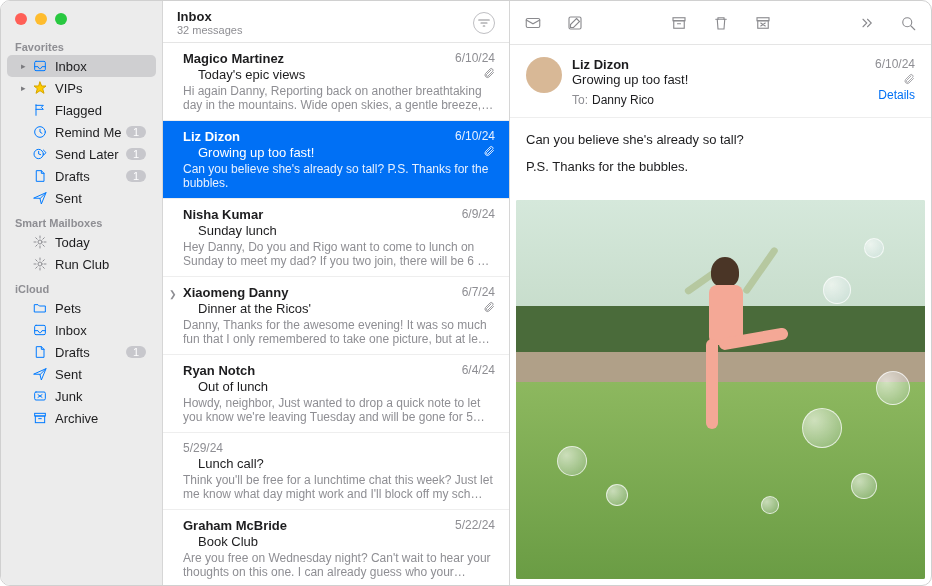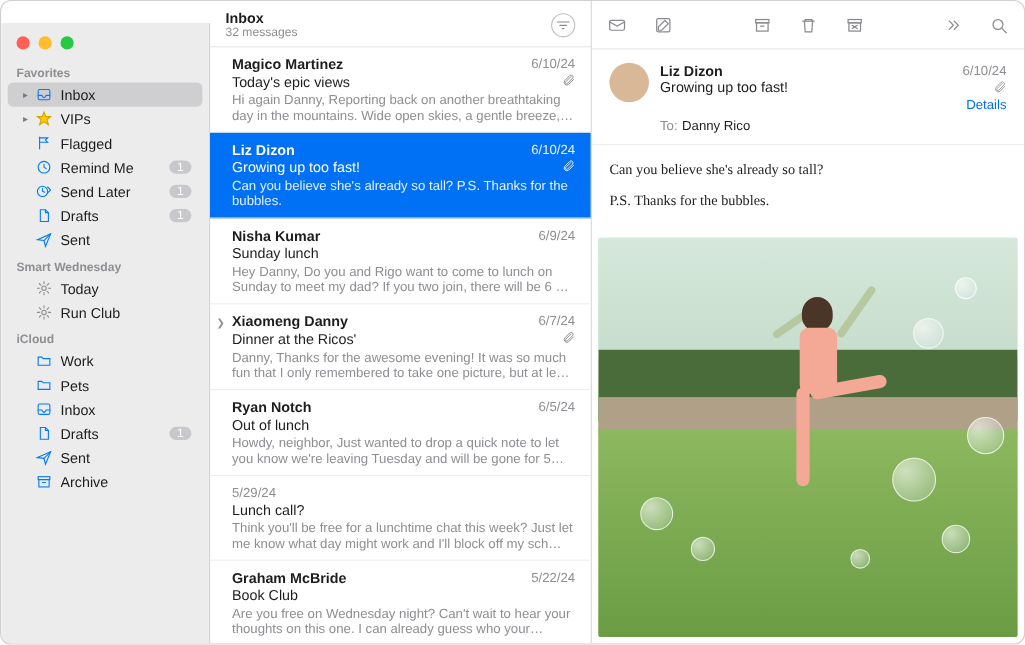--- a/index.html
+++ b/index.html
@@ -1,20 +1,20 @@
 <!DOCTYPE html>
 <html><head>
 <meta charset="utf-8">
 <style>
   * { box-sizing: border-box; margin: 0; padding: 0; }
   body { font-family: -apple-system, "Helvetica Neue", Arial, sans-serif; font-size: 13px; color: #1d1d1f; background: #fff; width: 932px; height: 586px; overflow: hidden; border-radius: 10px; border: 1px solid #d0d0d0; }
   .app { display: flex; height: 100%; }
 
   
-  .sidebar { width: 190px; background: #ececec; border-right: 1px solid #d6d6d6; display: flex; flex-direction: column; overflow-y: auto; margin-top: 20px; }
+  .sidebar { width: 162px; background: #ececec; border-right: 1px solid #d6d6d6; display: flex; flex-direction: column; overflow-y: auto; }
   .traffic { display: flex; gap: 8px; padding: 12px 14px 8px; }
   .dot { width: 12px; height: 12px; border-radius: 50%; }
   .dot.red { background: #ff5f57; } .dot.yellow { background: #febc2e; } .dot.green { background: #28c840; }
   .section-label { font-size: 11px; color: #8e8e93; font-weight: 600; padding: 8px 14px 2px; }
   .side-list { list-style: none; }
   .side-item { display: flex; align-items: center; padding: 3px 10px 3px 14px; cursor: default; border-radius: 5px; margin: 0 6px; }
   .side-item.selected { background: #cfcfd1; }
   .side-item .disclose { width: 10px; color: #7a7a7e; font-size: 9px; margin-right: 0; visibility: hidden; }
   .side-item.has-disclose .disclose { visibility: visible; }
   .side-item .ic { width: 18px; margin-right: 6px; display: flex; align-items: center; justify-content: center; }
@@ -34,46 +34,46 @@
   .msglist-header .sub { font-size: 11px; color: #8e8e93; }
   .msglist-header .filterbtn { width: 22px; height: 22px; border: 1px solid #bfbfc3; border-radius: 50%; display: flex; align-items: center; justify-content: center; }
   .msgs { overflow-y: auto; flex: 1; }
   .msg { padding: 8px 14px 8px 20px; border-bottom: 1px solid #eeeeee; position: relative; }
   .msg.selected { background: #0070f5; color: #fff; }
   .msg .row1 { display: flex; }
   .msg .sender { font-weight: 700; flex: 1; }
   .msg .date { font-size: 12px; color: #8e8e93; }
   .msg.selected .date { color: #e6f0ff; }
   .msg .subject { font-weight: 400; margin-top: 1px; }
-  .msg .attachrow { display: flex; align-items: center; }
+  .msg .attachrow { display: flex; align-items: center; margin-left: 15px; }
   .msg .attachrow .subject { flex: 1; }
   .msg .clip { color: #8e8e93; font-size: 12px; margin-left: 4px; }
   .msg.selected .clip { color: #e6f0ff; }
   .msg .preview { font-size: 12px; color: #8e8e93; margin-top: 2px; display: -webkit-box; -webkit-line-clamp: 2; -webkit-box-orient: vertical; overflow: hidden; }
   .msg.selected .preview { color: #e6f0ff; }
   .msg .thread { position: absolute; left: 6px; top: 12px; font-size: 9px; color: #8e8e93; }
 
   
   .preview-pane { flex: 1; display: flex; flex-direction: column; }
   .toolbar { display: flex; align-items: center; padding: 6px 12px; border-bottom: 1px solid #e5e5e5; height: 44px; }
   .toolbar .grp { display: flex; gap: 20px; }
   .toolbar .spacer { flex: 1; }
   .tbtn { width: 22px; height: 22px; display: flex; align-items: center; justify-content: center; cursor: default; }
   .msg-header { padding: 12px 16px 10px; border-bottom: 1px solid #eeeeee; }
   .msg-header .top { display: flex; }
   .avatar { width: 36px; height: 36px; border-radius: 50%; background: #d8b896; margin-right: 10px; flex-shrink: 0; }
   .msg-header .meta { flex: 1; }
   .msg-header .sender { font-weight: 700; }
   .msg-header .right { text-align: right; font-size: 12px; color: #8e8e93; }
   .msg-header .subject { font-size: 13px; color: #1d1d1f; }
-  .msg-header .row2 { display: flex; justify-content: space-between; margin-top: 20px; }
+  .msg-header .row2 { display: flex; justify-content: space-between; margin-top: 6px; }
   .msg-header .to { font-size: 12px; }
   .msg-header .to-label { color: #8e8e93; margin-right: 4px; }
   .msg-header .details { font-size: 12px; color: #0070f5; cursor: default; }
-  .msg-body { padding: 14px 16px; font-size: 13px; font-family: Liberation Serif, serif; }
+  .msg-body { padding: 14px 16px; font-size: 13px; }
   .msg-body p { margin-bottom: 12px; }
   .photo-wrap { padding: 0 6px 6px; flex: 1; overflow: hidden; }
   .photo { width: 100%; height: 100%; border-radius: 2px; position: relative; overflow: hidden; background: linear-gradient(to bottom, #c8e0d0 0%, #c8e0d0 30%, #8fb968 30%, #6fa347 100%); }
   .photo .sky { position: absolute; top: 0; left: 0; right: 0; height: 35%; background: linear-gradient(to bottom, #d5e8db, #c5dbc9); }
   .photo .hedge { position: absolute; top: 28%; left: 0; right: 0; height: 18%; background: #4a6b3a; }
   .photo .wall { position: absolute; top: 40%; left: 0; right: 0; height: 10%; background: #b0a088; }
   .photo .lawn { position: absolute; top: 48%; left: 0; right: 0; bottom: 0; background: linear-gradient(to bottom, #8db85f, #6a9c44); }
   .person { position: absolute; left: 38%; top: 15%; width: 120px; height: 220px; }
   .person .head { position: absolute; left: 40px; top: 0; width: 28px; height: 30px; background: #4a3526; border-radius: 50% 50% 40% 40%; }
   .person .torso { position: absolute; left: 38px; top: 28px; width: 34px; height: 60px; background: #f4a896; border-radius: 8px; }
@@ -164,21 +164,21 @@
           <span class="disclose">▸</span>
           <span class="ic">
             <svg class="icon" viewBox="0 0 24 24">
               <path d="M3 12 L21 4 L14 21 L12 13 Z"></path>
               <path d="M12 13 L21 4"></path>
             </svg>
           </span>
           <span class="label">Sent</span>
         </li>
       </ul>
-    <div class="section-label">Smart Wednesday</div>
+    <div class="section-label">Smart Mailboxes</div>
     <ul class="side-list" id="list-smart">
         <li class="side-item">
           <span class="disclose">▸</span>
           <span class="ic">
             <svg class="icon gray" viewBox="0 0 24 24">
               <circle cx="12" cy="12" r="3"></circle>
               <path d="M12 3 V6 M12 18 V21 M3 12 H6 M18 12 H21 M5.6 5.6 L7.8 7.8 M16.2 16.2 L18.4 18.4 M5.6 18.4 L7.8 16.2 M16.2 7.8 L18.4 5.6"></path>
             </svg>
           </span>
           <span class="label">Today</span>
@@ -196,29 +196,20 @@
       </ul>
     <div class="section-label">iCloud</div>
     <ul class="side-list" id="list-icloud">
         <li class="side-item">
           <span class="disclose">▸</span>
           <span class="ic">
             <svg class="icon" viewBox="0 0 24 24">
               <path d="M4 7 H9 L11 9 H20 V18 H4 Z"></path>
             </svg>
           </span>
-          <span class="label">Work</span>
-        </li>
-        <li class="side-item">
-          <span class="disclose">▸</span>
-          <span class="ic">
-            <svg class="icon" viewBox="0 0 24 24">
-              <path d="M4 7 H9 L11 9 H20 V18 H4 Z"></path>
-            </svg>
-          </span>
           <span class="label">Pets</span>
         </li>
         <li class="side-item">
           <span class="disclose">▸</span>
           <span class="ic">
             <svg class="icon" viewBox="0 0 24 24">
               <rect x="4" y="5" width="16" height="14" rx="2"></rect>
               <path d="M4 13 H9 L11 16 H13 L15 13 H20"></path>
             </svg>
           </span>
@@ -237,20 +228,30 @@
         </li>
         <li class="side-item">
           <span class="disclose">▸</span>
           <span class="ic">
             <svg class="icon" viewBox="0 0 24 24">
               <path d="M3 12 L21 4 L14 21 L12 13 Z"></path>
               <path d="M12 13 L21 4"></path>
             </svg>
           </span>
           <span class="label">Sent</span>
+        </li>
+        <li class="side-item">
+          <span class="disclose">▸</span>
+          <span class="ic">
+            <svg class="icon" viewBox="0 0 24 24">
+              <rect x="4" y="6" width="16" height="12" rx="2"></rect>
+              <path d="M9 10 L15 14 M15 10 L9 14"></path>
+            </svg>
+          </span>
+          <span class="label">Junk</span>
         </li>
         <li class="side-item">
           <span class="disclose">▸</span>
           <span class="ic">
             <svg class="icon" viewBox="0 0 24 24">
               <rect x="4" y="5" width="16" height="4"></rect>
               <rect x="5" y="9" width="14" height="10"></rect>
               <line x1="10" y1="13" x2="14" y2="13"></line>
             </svg>
           </span>
@@ -320,21 +321,21 @@
             <span class="subject">Dinner at the Ricos'</span>
             <span class="clip"><svg width="12" height="12" viewBox="0 0 24 24" style="stroke:currentColor;fill:none;stroke-width:1.8;stroke-linecap:round">
                 <path d="M21 11 L12 20 A5 5 0 0 1 5 13 L14 4 A3.5 3.5 0 0 1 19 9 L10 18 A2 2 0 0 1 7 15 L16 6"></path>
               </svg></span>
           </div>
           <div class="preview">Danny, Thanks for the awesome evening! It was so much fun that I only remembered to take one picture, but at least it's a…</div>
         </div>
         <div class="msg">
           <div class="row1">
             <span class="sender">Ryan Notch</span>
-            <span class="date">6/5/24</span>
+            <span class="date">6/4/24</span>
           </div>
           <div class="attachrow">
             <span class="subject">Out of lunch</span>
           </div>
           <div class="preview">Howdy, neighbor, Just wanted to drop a quick note to let you know we're leaving Tuesday and will be gone for 5 nights, if…</div>
         </div>
         <div class="msg">
           <div class="row1">
             <span class="date">5/29/24</span>
           </div>

